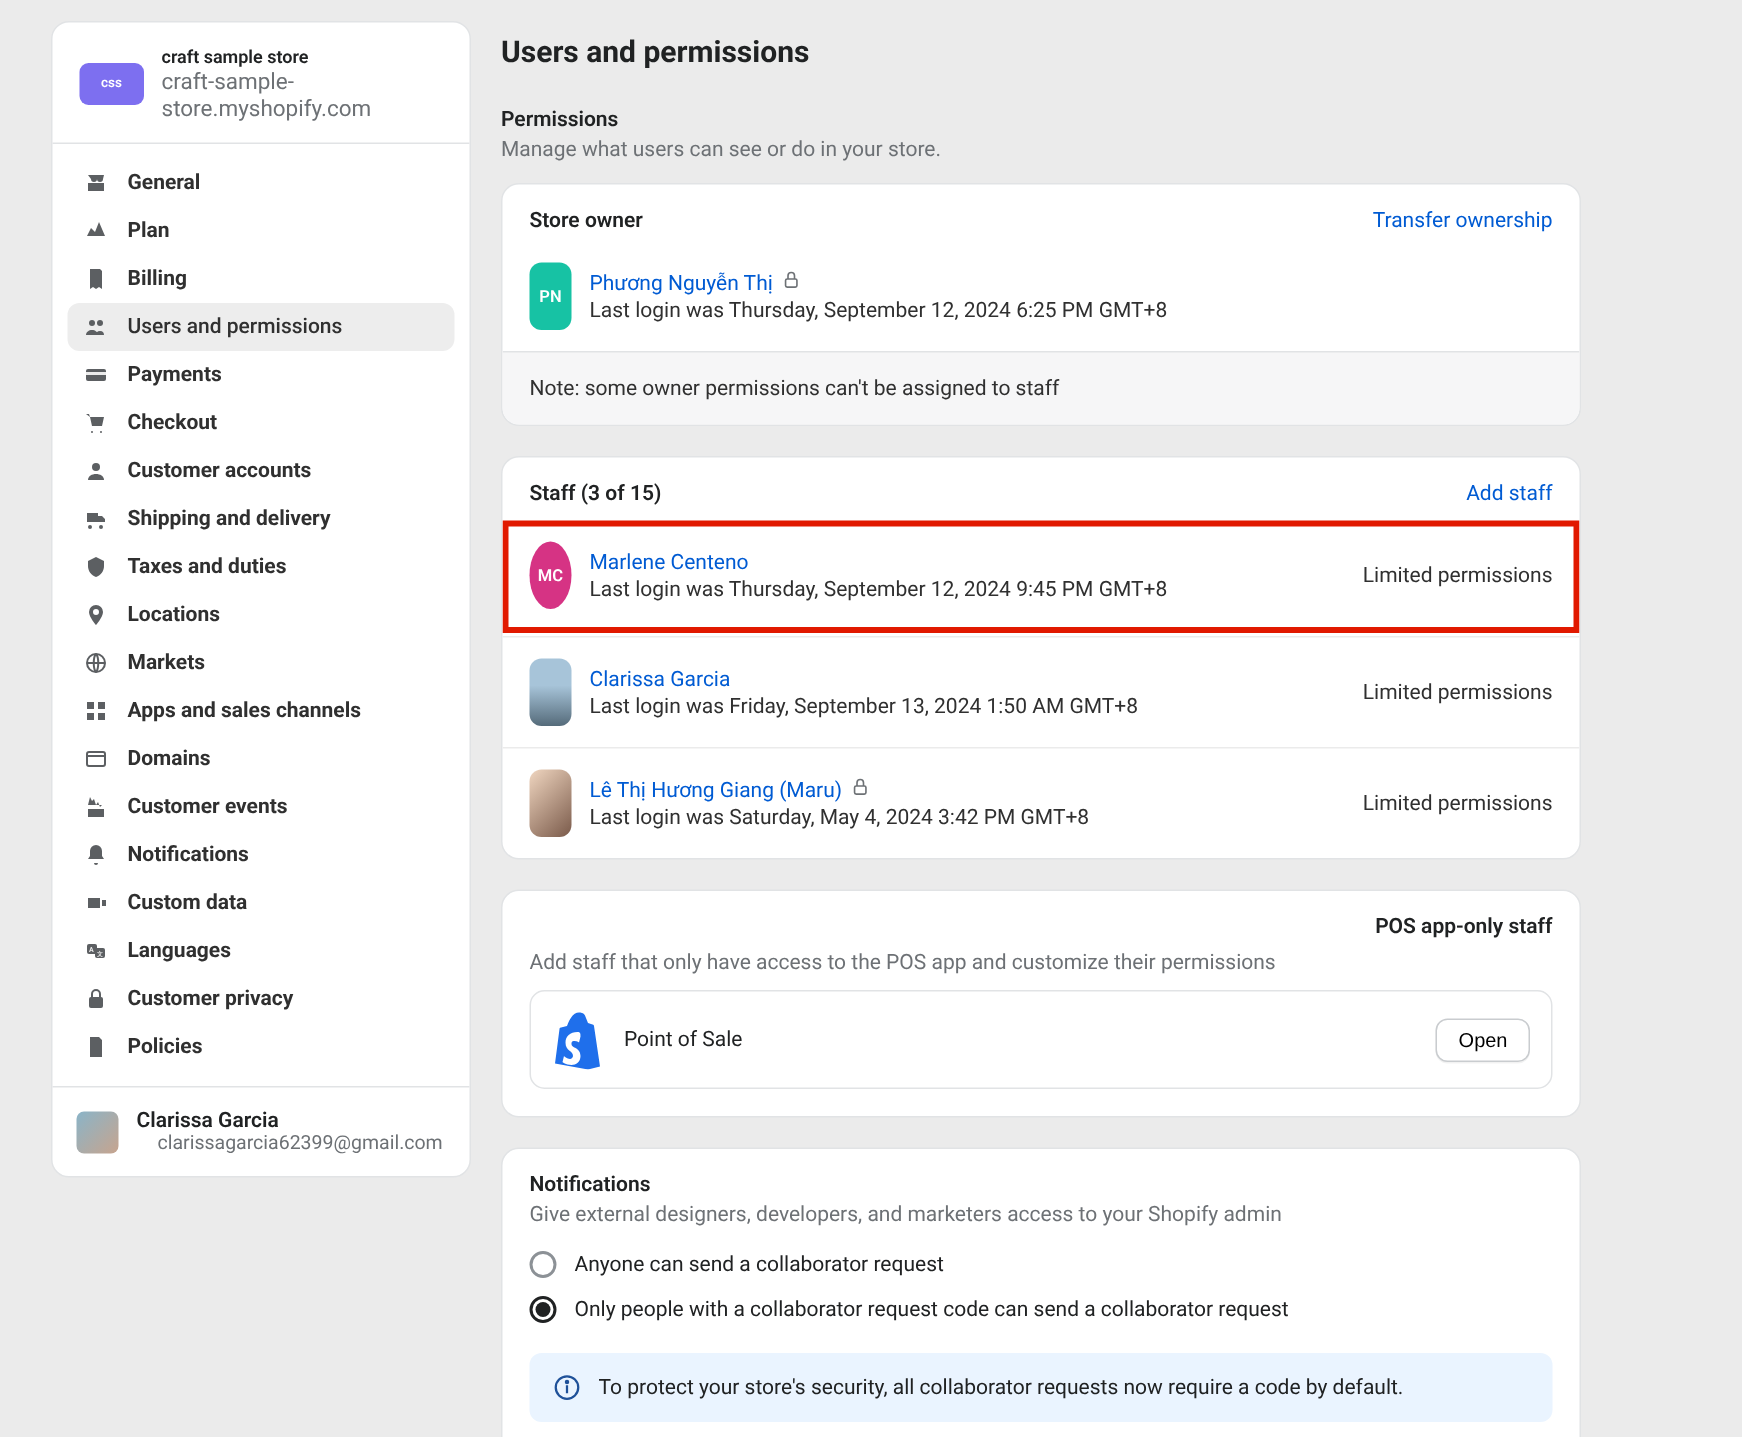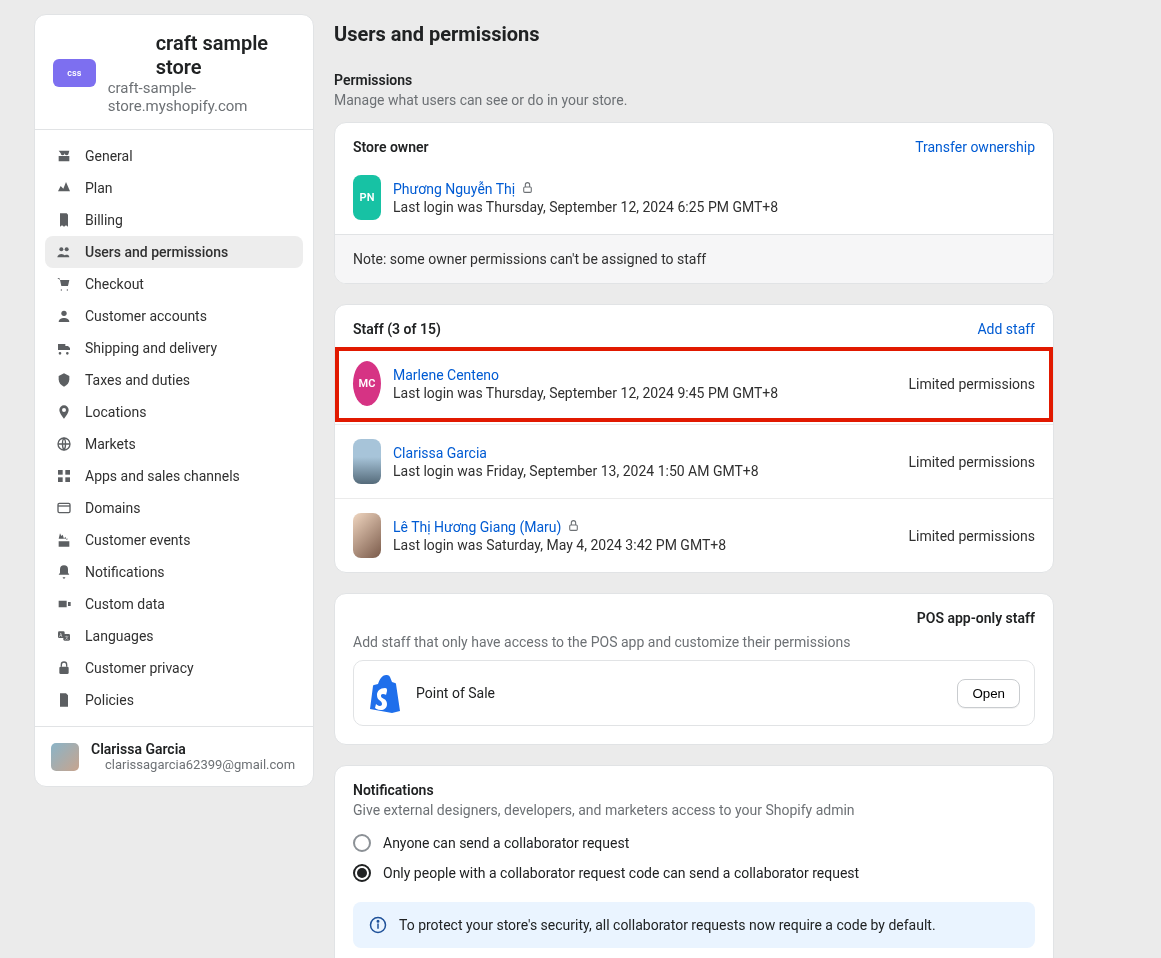--- a/index.html
+++ b/index.html
@@ -24,28 +24,29 @@
     display: flex; align-items: center; gap: 12px;
     padding: 16px 18px 14px;
     border-bottom: 1px solid #e1e3e5;
   }
   .store-badge {
     width: 52px; height: 28px; border-radius: 6px;
     background: #7d6ff0;
     color:#fff; display:flex; align-items:center; justify-content:center;
     font-size: 9px; font-weight: 600;
   }
-  .store-name { font-weight: 600; font-size: 20px; margin-left: 48px; }
+  .store-name { font-weight: 600; font-size: 12px; }
   .store-domain { color: #6d7175; font-size: 15px; }
   .nav { padding: 10px 10px; }
   .nav-item {
     display: flex; align-items: center; gap: 12px;
     padding: 7px 10px; border-radius: 8px;
     color: #303030; cursor: pointer;
     font-size: 14px;
+    font-weight: bold;
   }
   .nav-item.active { background: #ededed; font-weight: 500; }
   .nav-icon { width: 18px; height: 18px; display:flex; align-items:center; justify-content:center; color:#5c5f62;}
   .nav-icon svg { width: 16px; height: 16px; }
   .sidebar-footer {
     border-top: 1px solid #e1e3e5;
     padding: 14px 16px;
     display: flex; align-items: center; gap: 12px;
   }
   .user-avatar {
@@ -180,20 +181,29 @@
         </div>
         <div class="nav-item active">
           <span class="nav-icon">
             <svg viewBox="0 0 24 24" fill="currentColor">
               <circle cx="8" cy="8" r="3"></circle>
               <circle cx="16" cy="8" r="3"></circle>
               <path d="M2 20c0-3 3-5 6-5s6 2 6 5zm10 0c0-2 1-4 4-4s4 2 4 4z"></path>
             </svg>
           </span>
           <span>Users and permissions</span>
+        </div>
+        <div class="nav-item">
+          <span class="nav-icon">
+            <svg viewBox="0 0 24 24" fill="currentColor">
+              <rect x="2" y="6" width="20" height="12" rx="2"></rect>
+              <rect x="2" y="9" width="20" height="3" fill="#ebebeb"></rect>
+            </svg>
+          </span>
+          <span>Payments</span>
         </div>
         <div class="nav-item">
           <span class="nav-icon">
             <svg viewBox="0 0 24 24" fill="currentColor">
               <path d="M6 6h14l-2 9H8zM6 6L5 3H2m6 17a1 1 0 100 2 1 1 0 000-2zm9 0a1 1 0 100 2 1 1 0 000-2z"></path>
             </svg>
           </span>
           <span>Checkout</span>
         </div>
         <div class="nav-item">

